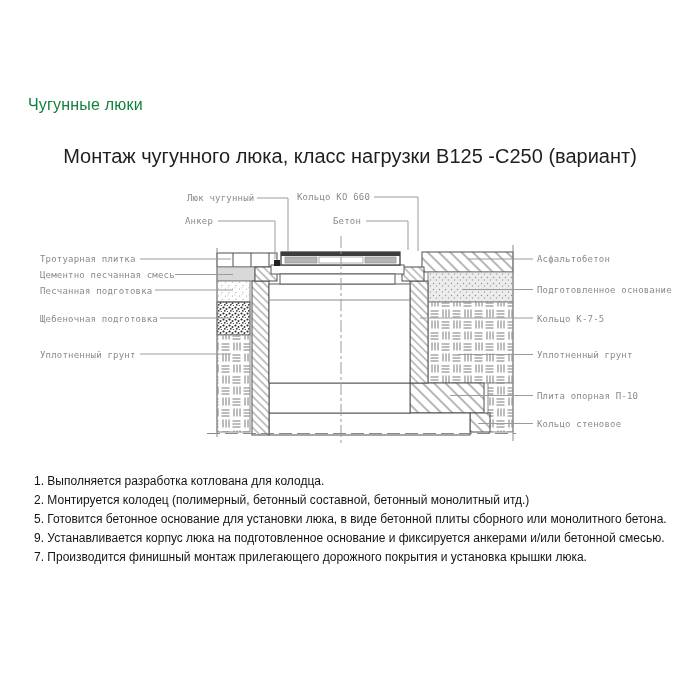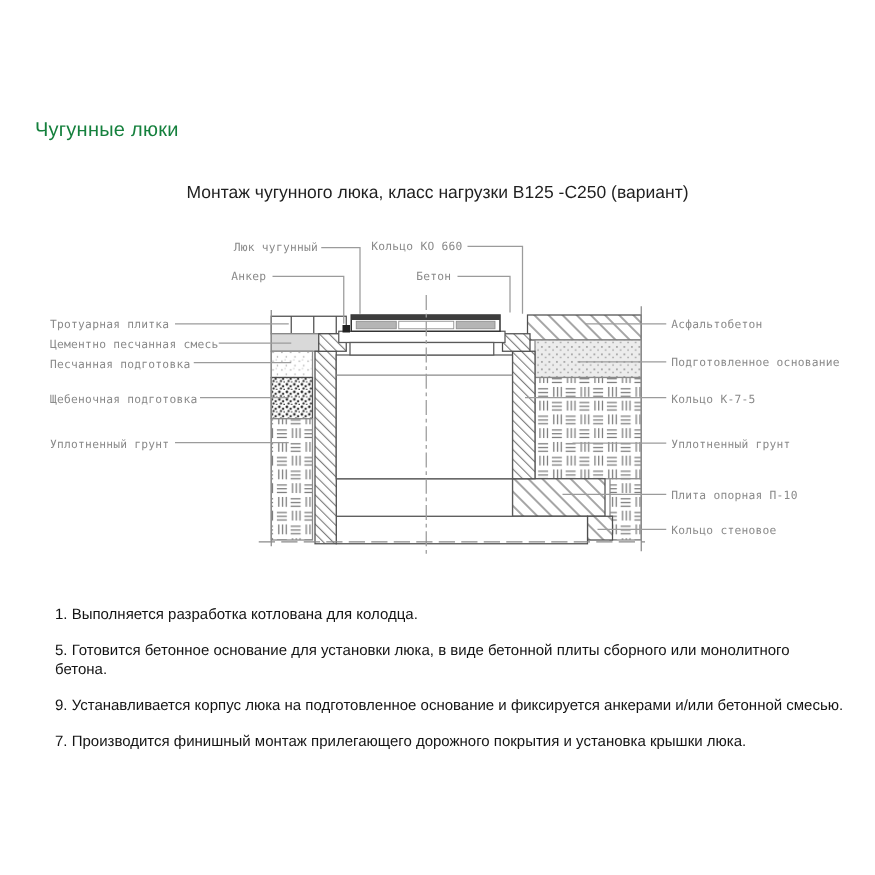--- a/index.html
+++ b/index.html
@@ -6,28 +6,28 @@
   body{
     width:700px;height:700px;position:relative;background:#ffffff;
     font-family:"Liberation Sans", sans-serif;overflow:hidden;
   }
   .title{
     position:absolute;left:28px;top:96px;font-size:16px;color:#15803d;
     letter-spacing:0.2px;
   }
   .subtitle{
     position:absolute;left:0;top:145px;width:700px;text-align:center;
-    font-size:14px;color:#1f1f1f;
+    font-size:20px;color:#1f1f1f;
   }
   svg.diagram{position:absolute;left:0;top:0;}
   .steps{
     position:absolute;left:30px;top:470px;width:660px;
     font-size:12px;line-height:15px;color:#141414;
   }
-  .steps p{margin:14px;padding:0;}
+  .steps p{margin:4px;padding:0;}
   .cadtext{
     font-family:"DejaVu Sans Mono", monospace;
     font-size:9px;fill:#8a8a8a;letter-spacing:0.2px;
   }
 </style>
 </head>
 <body>
 
 <div>
 
@@ -164,18 +164,19 @@
       <text class="cadtext" x="537" y="293">Подготовленное основание</text>
       <text class="cadtext" x="537" y="322">Кольцо К-7-5</text>
       <text class="cadtext" x="537" y="358">Уплотненный грунт</text>
       <text class="cadtext" x="537" y="399">Плита опорная П-10</text>
       <text class="cadtext" x="537" y="427">Кольцо стеновое</text>
     </g>
   </svg>
 
   <div class="steps">
     <p>1. Выполняется разработка котлована для колодца.</p>
+    <p>2. Монтируется колодец (полимерный, бетонный составной, бетонный монолитный итд.)</p>
     <p>5. Готовится бетонное основание для установки люка, в виде бетонной плиты сборного или монолитного бетона.</p>
     <p>9. Устанавливается корпус люка на подготовленное основание и фиксируется анкерами и/или бетонной смесью.</p>
     <p>7. Производится финишный монтаж прилегающего дорожного покрытия и установка крышки люка.</p>
   </div>
 
 </div>
 
 </body></html>

